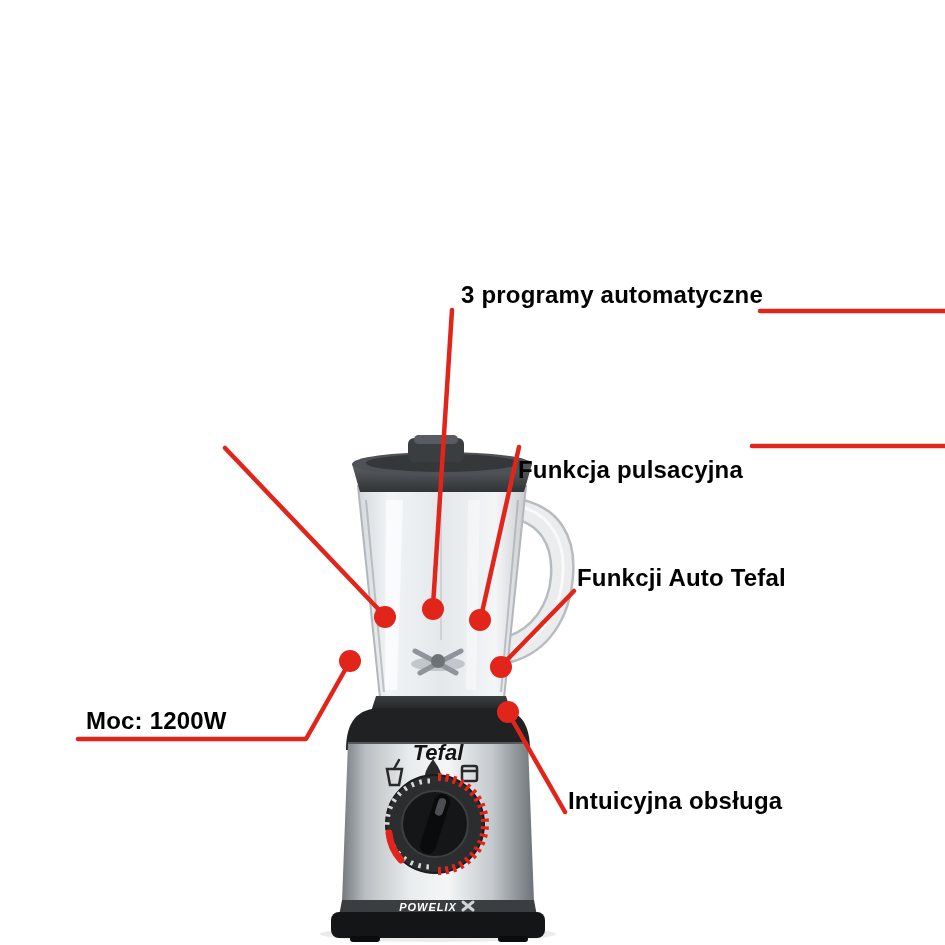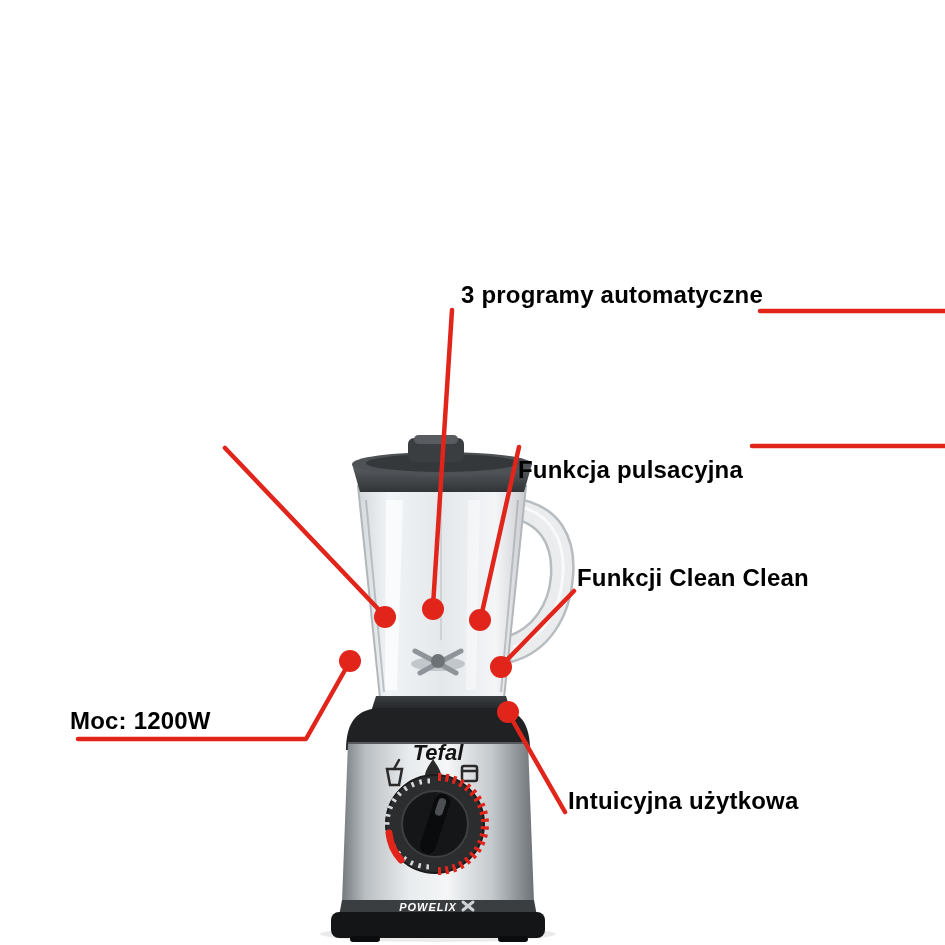--- a/index.html
+++ b/index.html
@@ -160,21 +160,21 @@
     </g>
   </svg>
 
   <div class="label" style="left:461px; top:281px;">3 programy automatyczne</div>
 
   <div class="label" style="left:78px; top:392px;">
   </div>
 
   <div class="label" style="left:518px; top:416px;margin-top:40px;">Funkcja pulsacyjna</div>
 
-  <div class="label" style="left:577px; top:564px;">Funkcji Clean Clean</div>
+  <div class="label" style="left:577px; top:564px;">Funkcji Auto Tefal</div>
 
-  <div class="label" style="left:70px; top:707px;">Moc: 1200W</div>
+  <div class="label" style="left:86px; top:707px;">Moc: 1200W</div>
 
   <div class="label" style="left:568px; top:787px;">
-    <div>Intuicyjna użytkowa</div>
+    <div>Intuicyjna obsługa</div>
   </div>
 
 </div>
 
 </body></html>

